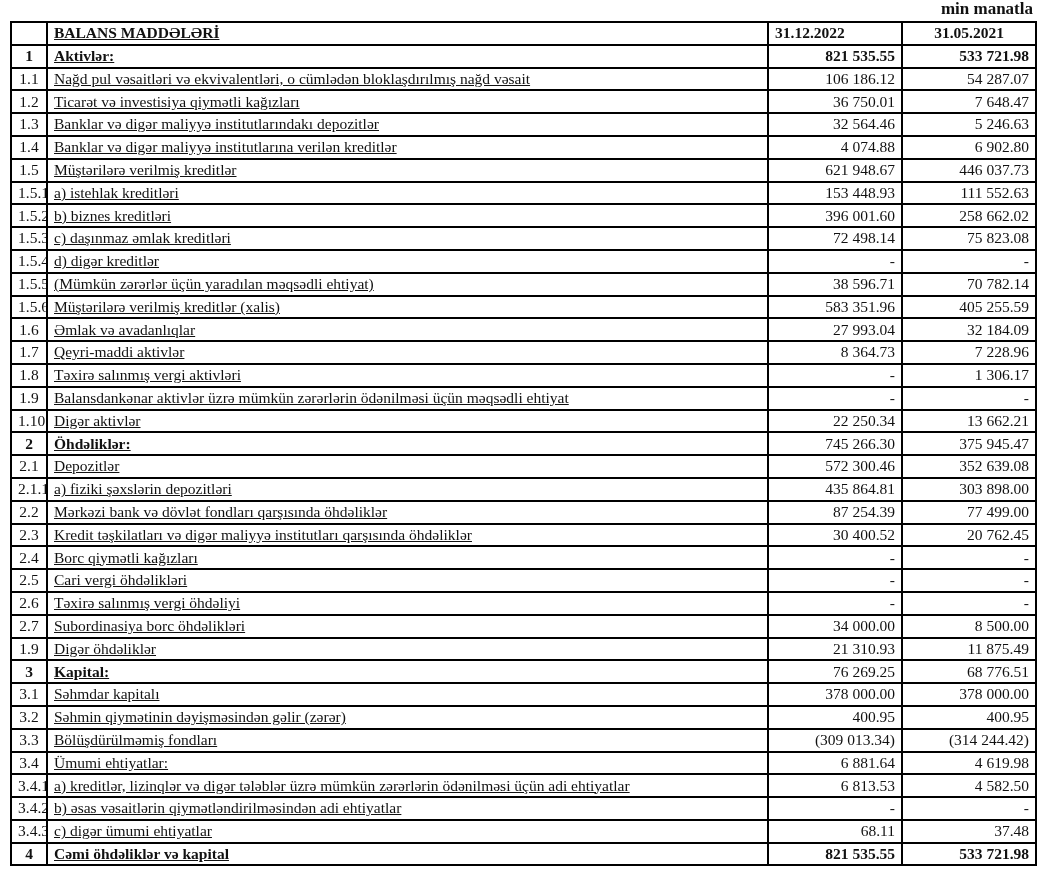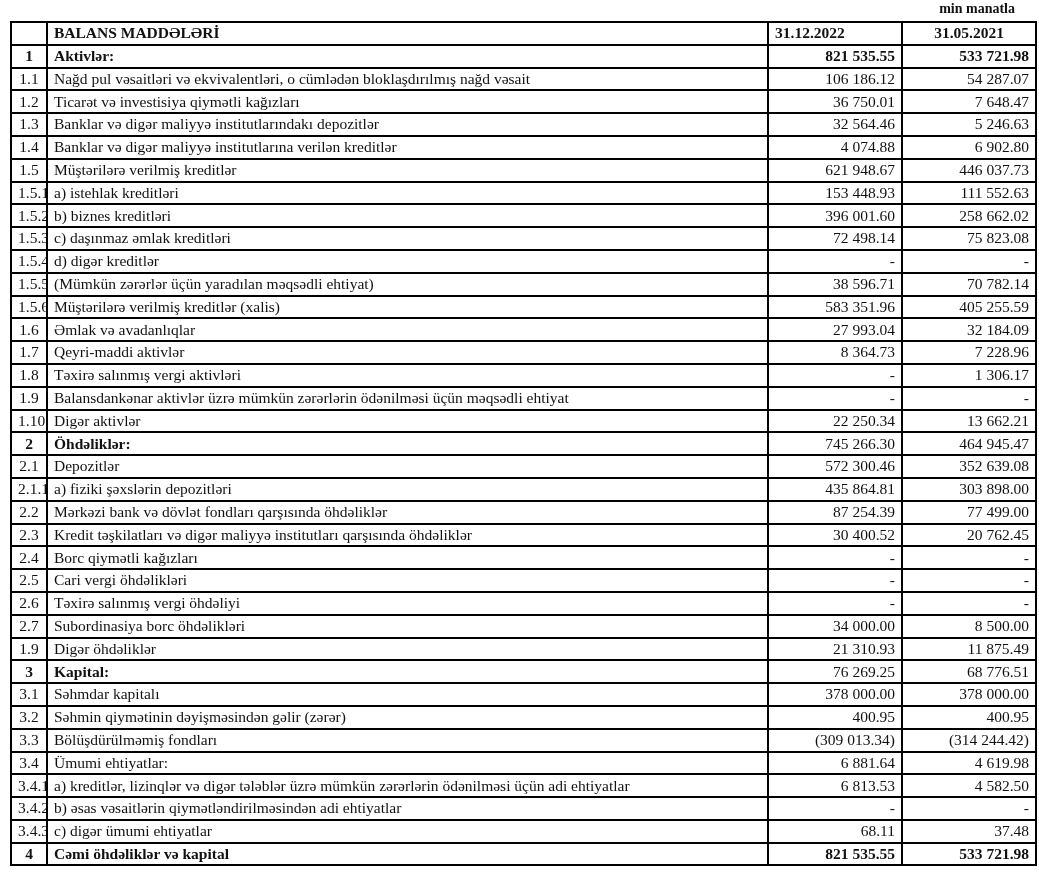--- a/index.html
+++ b/index.html
@@ -8,22 +8,22 @@
     position: relative;
     width: 1039px;
     height: 889px;
     background: #ffffff;
     font-family: "Liberation Serif", serif;
     color: #111111;
   }
   .unit-note {
     position: absolute;
     top: 0px;
-    right: 24px;
-    font-size: 14px;
+    right: 6px;
+    font-size: 17px;
     font-weight: bold;
     line-height: 18px;
   }
   table.balance {
     position: absolute;
     top: 21px;
     left: 10px;
     width: 1025px;
     border-collapse: collapse;
     table-layout: fixed;
@@ -33,21 +33,21 @@
     border: 2px solid #000;
     height: 22.8px;
     padding: 0 6px;
     font-size: 15.5px;
     line-height: 1.05;
     overflow: hidden;
     white-space: nowrap;
   }
   th { font-weight: bold; }
   .c-no   { text-align: center; padding: 0 1px; }
-  .c-label{ text-align: left; }
+  .c-label{ text-align: left; text-decoration: underline; }
   .c-val  { text-align: right; padding-right: 9px; }
   .b      { font-weight: bold; }
   .dash   { padding-right: 36px; }
 </style>
 </head>
 <body>
 
 <div class="page">
   <div class="unit-note">min manatla</div>
 
@@ -166,21 +166,21 @@
         <tr>
           <td class="c-no">1.10</td>
           <td class="c-label">Digər aktivlər</td>
           <td class="c-val">22 250.34</td>
           <td class="c-val">13 662.21</td>
         </tr>
         <tr>
           <td class="c-no b">2</td>
           <td class="c-label b">Öhdəliklər:</td>
           <td class="c-val">745 266.30</td>
-          <td class="c-val">464 945.47</td>
+          <td class="c-val">375 945.47</td>
         </tr>
         <tr>
           <td class="c-no">2.1</td>
           <td class="c-label">Depozitlər</td>
           <td class="c-val">572 300.46</td>
           <td class="c-val">352 639.08</td>
         </tr>
         <tr>
           <td class="c-no">2.1.1</td>
           <td class="c-label">a) fiziki şəxslərin depozitləri</td>

